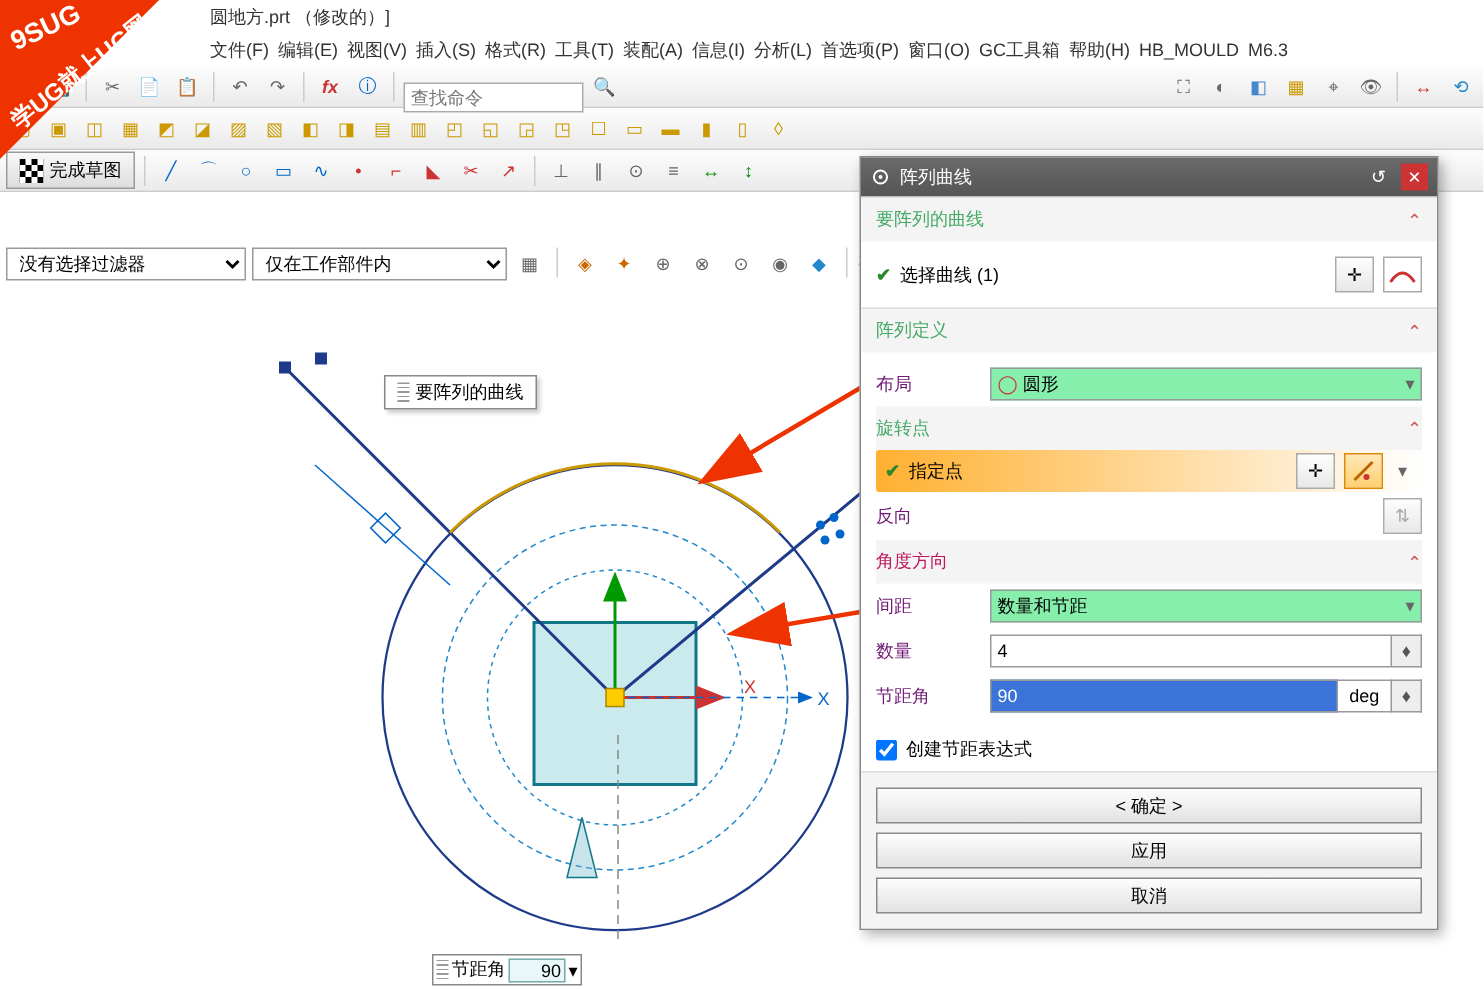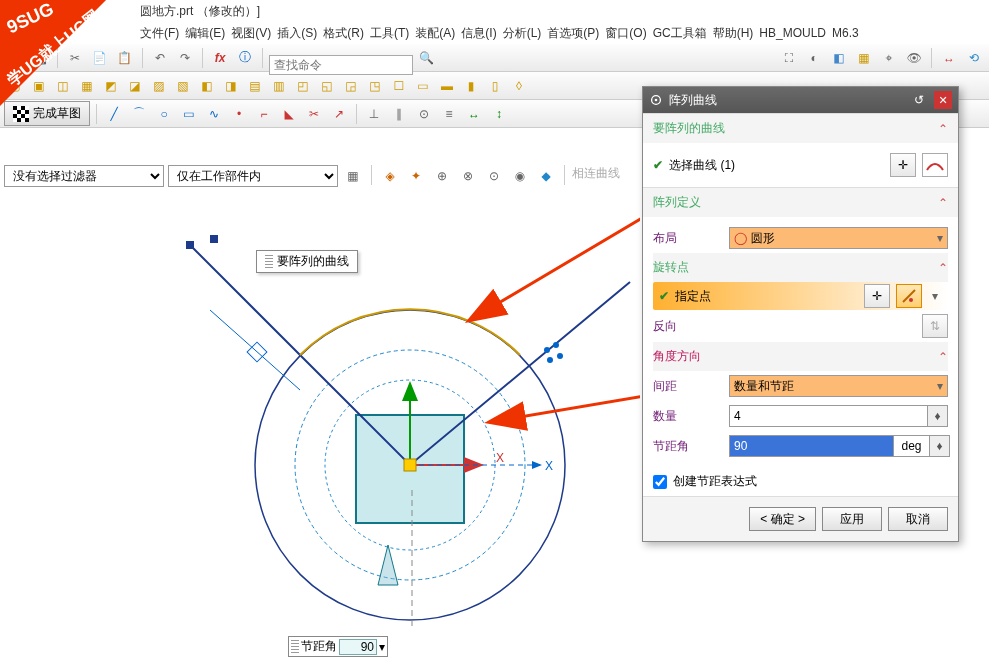--- a/index.html
+++ b/index.html
@@ -9,21 +9,21 @@
 .titlebar { height: 22px; background: #fff; display: flex; align-items: center; padding-left: 140px; color: #333; }
 
 
 .menubar { height: 22px; background: #fff; display: flex; align-items: center; gap: 6px; padding-left: 140px; color: #333; }
 .menubar span { cursor: default; }
 
 
 .toolbar { height: 28px; background: linear-gradient(#fdfdfd,#eaeaea); border-bottom: 1px solid #ccc; display: flex; align-items: center; gap: 3px; padding: 0 4px; }
 .tbbtn { width: 22px; height: 22px; display:inline-flex; align-items:center; justify-content:center; border: 1px solid transparent; color:#666; }
 .sep { width:1px; height:20px; background:#ccc; margin:0 3px; }
-.search-box { width:144px; height:20px; border:1px solid #aaa; padding:0 4px; color:#888; background:#fff;margin-top:15px; }
+.search-box { width:120px; height:20px; border:1px solid #aaa; padding:0 4px; color:#888; background:#fff;margin-top:15px; }
 
 
 .filterbar { position:absolute; top:165px; left:4px; display:flex; gap:4px; align-items:flex-start; }
 .filterbar select, .filterbar input { height:22px; border:1px solid #999; background:#fff; padding:0 4px; }
 
 .finish-sketch { position:absolute; top:134px; left:48px; background:linear-gradient(#f8f8f8,#ddd); border:1px solid #999; padding:3px 8px; display:flex; align-items:center; gap:4px; }
 .finish-sketch .flag { width:16px; height:16px; background:repeating-conic-gradient(#000 0 25%, #fff 0 50%) 0/8px 8px; }
 
 
 .watermark { position:absolute; top:0; left:0; width:150px; height:150px; overflow:hidden; pointer-events:none; }
@@ -36,36 +36,36 @@
 
 
 .patlabel { position:absolute; top:250px; left:256px; background:#fff; border:1px solid #888; padding:2px 8px; display:flex; align-items:center; gap:4px; box-shadow:2px 2px 3px rgba(0,0,0,.2); }
 .patlabel .grip { width:8px; height:14px; background:repeating-linear-gradient(#999 0 1px, transparent 1px 3px); }
 
 .anglelabel { position:absolute; bottom:2px; left:288px; background:#fff; border:1px solid #888; padding:1px 2px; display:flex; align-items:center; gap:2px; }
 .anglelabel .grip { width:8px; height:14px; background:repeating-linear-gradient(#999 0 1px, transparent 1px 3px); }
 .anglelabel input { width:38px; border:1px solid #7aa; background:#e8f8f8; text-align:right; padding:0 2px; }
 
 
-.dialog { position:absolute; top:86px; right:30px; width:317px; background:#f4f4f4; border:1px solid #888; box-shadow:3px 3px 8px rgba(0,0,0,.3); }
+.dialog { position:absolute; top:104px; right:30px; width:386px; background:#f4f4f4; border:1px solid #888; box-shadow:3px 3px 8px rgba(0,0,0,.3); }
 .dlg-title { height:26px; background:linear-gradient(#6a6a6a,#555); color:#fff; display:flex; align-items:center; padding:0 6px; gap:6px; }
 .dlg-title .spacer { flex:1; }
 .dlg-close { width:18px; height:18px; background:#c33; color:#fff; display:flex; align-items:center; justify-content:center; font-size:11px; }
 .dlg-reset { width:18px; height:18px; color:#fff; display:flex; align-items:center; justify-content:center; }
 .dlg-gear { width:14px; height:14px; }
 
 .section { border-top:1px solid #ddd; }
 .section-header { display:flex; align-items:center; justify-content:space-between; padding:6px 10px; color:#4a6; background:#f4f4f4; }
 .section-header .chev { color:#c55; }
 .section-body { padding:6px 10px; background:#fff; }
 
 .row { display:flex; align-items:center; gap:6px; padding:4px 0; }
 .row .lbl { flex:0 0 70px; color:#701a75; }
 
-.sel { width:100%; height:22px; border:1px solid #999; background:#fdba74; padding:0 4px; display:flex; align-items:center; justify-content:space-between; }
+.sel { width:100%; height:22px; border:1px solid #999; background:#86efac; padding:0 4px; display:flex; align-items:center; justify-content:space-between; }
 .sel .dd { color:#666; }
 
 .numbox { display:flex; width:100%; }
 .numbox input { flex:1; height:22px; border:1px solid #999; padding:0 4px; }
 .numbox .unit { width:36px; height:22px; border:1px solid #999; border-left:none; display:flex; align-items:center; justify-content:center; background:#fff; }
 .numbox .spin { width:20px; height:22px; border:1px solid #999; border-left:none; background:#eee; display:flex; align-items:center; justify-content:center; color:#555; }
 .hl { background:#3a74d8 !important; color:#fff; }
 
 .specify-bar { height:28px; background:linear-gradient(90deg,#ffb030,#fff); display:flex; align-items:center; padding:0 6px; gap:6px; border-radius:2px; }
 .specify-bar .chk { color:#2a8a2a; font-weight:bold; }
@@ -74,21 +74,21 @@
 
 .select-curve-row { display:flex; align-items:center; gap:6px; padding:4px 0; }
 .select-curve-row .chk { color:#2a8a2a; font-weight:bold; }
 .select-curve-row .spacer { flex:1; }
 .scline { width:26px; height:24px; border:1px solid #aaa; background:#fff; display:inline-flex; align-items:center; justify-content:center; }
 .scline svg { display:block; }
 
 .checkbox-row { display:flex; align-items:center; gap:6px; padding:6px 10px; background:#fff; }
 .checkbox-row input { width:14px; height:14px; }
 
-.dlg-buttons { display:flex; justify-content:flex-end; gap:6px; padding:10px; background:#f4f4f4; border-top:1px solid #ddd; }
+.dlg-buttons { display:flex; justify-content:flex-end; gap:6px; padding:10px; background:#f4f4f4; border-top:1px solid #ddd;flex-direction:column; }
 .dlg-buttons button { min-width:60px; height:24px; border:1px solid #888; background:linear-gradient(#fdfdfd,#e2e2e2); padding:0 10px; }
 
 .graytext { color:#aaa; }
 </style>
 </head>
 <body>
 
 <div class="watermark">
   <div class="t1">9SUG</div>
   <div class="t2">学UG就上UG网</div>

